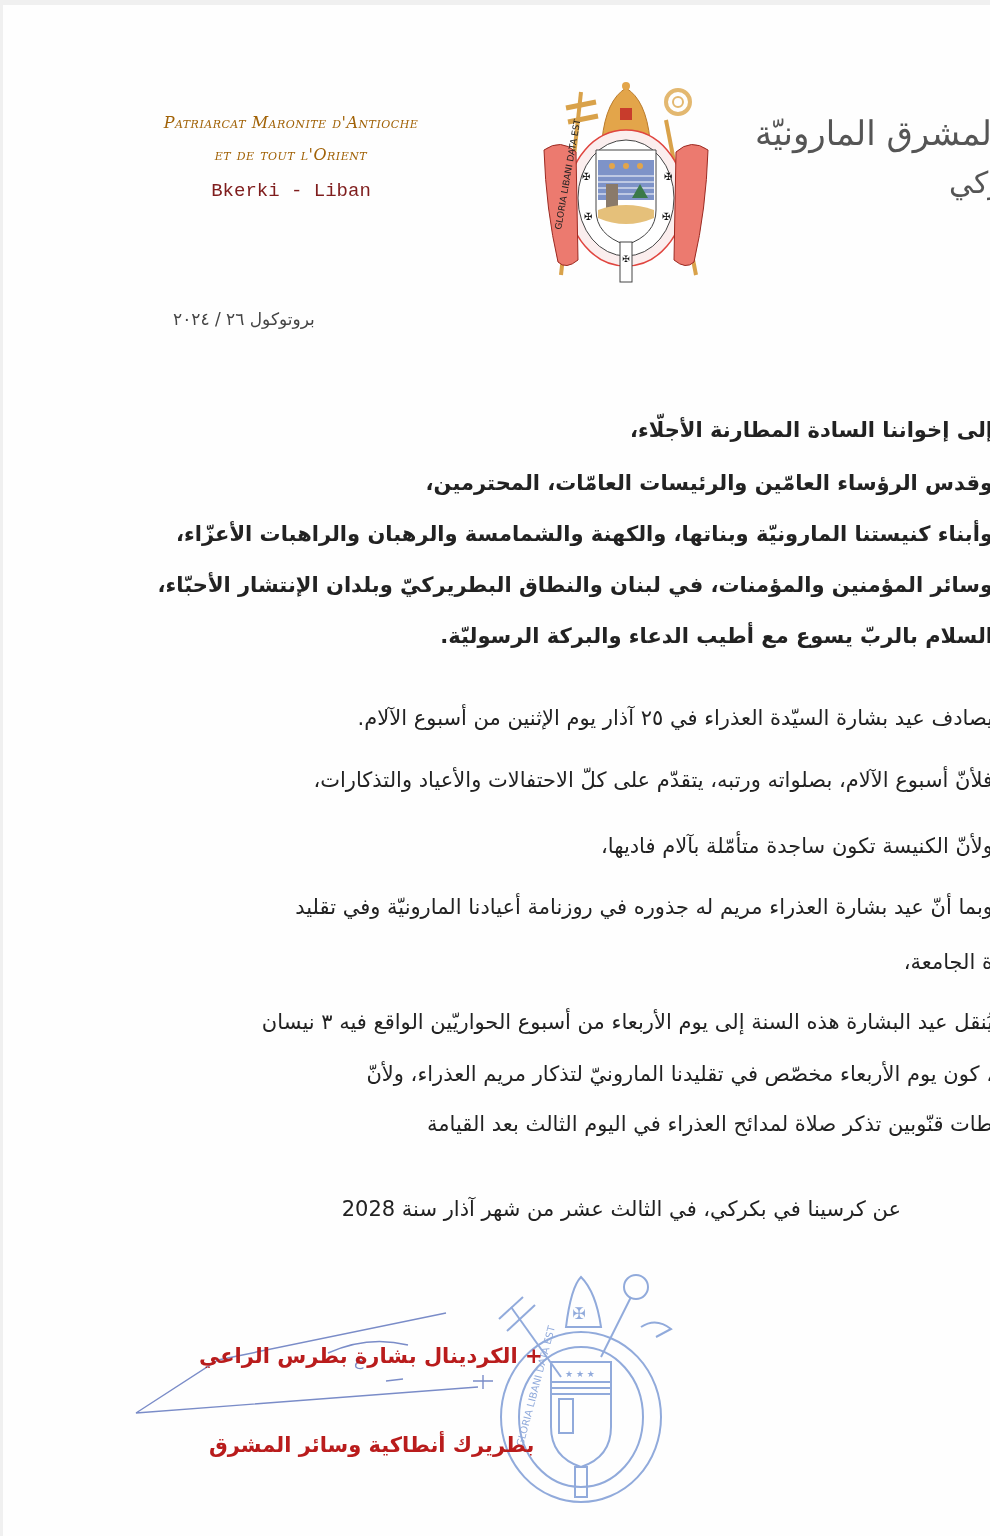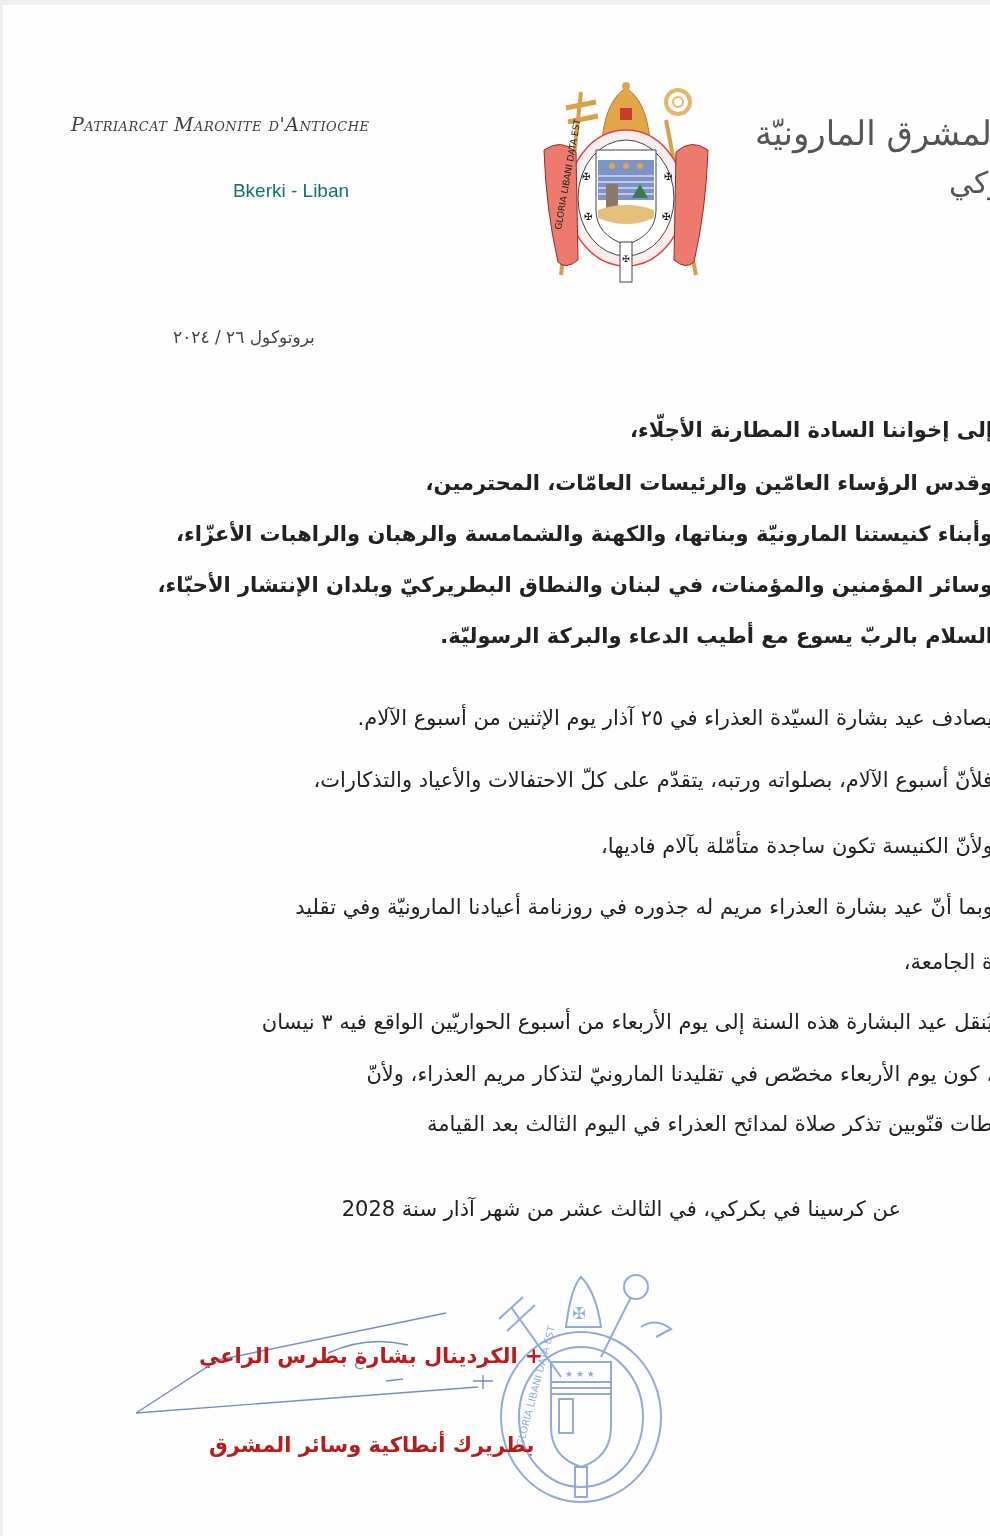--- a/index.html
+++ b/index.html
@@ -8,25 +8,25 @@
       background: #f0f0f0; position: relative;
       font-family: "DejaVu Sans", sans-serif;
     }
     .page {
       position: absolute; left: 3px; top: 5px; width: 990px; height: 1536px;
       background: #fefefe; overflow: hidden;
     }
     .abs { position: absolute; white-space: nowrap; }
     .fr-title {
       font-family: "DejaVu Serif", serif; font-style: italic;
-      color: #404040; font-size: 19px; letter-spacing: 0.5px;
-      font-variant: small-caps; 
+      color: #a16207; font-size: 16px; letter-spacing: 0.5px;
+      font-variant: small-caps; text-align: center;
     }
     .fr-city {
-      font-family: Liberation Sans, sans-serif; color: #0f766e; font-size: 19px;
+      font-family: Liberation Mono, monospace; color: #7f1d1d; font-size: 19px;
     }
     .ar-head {
       font-family: "DejaVu Serif", serif; color: #555; font-size: 34px; direction: rtl;
     }
     .ar-proto {
       font-family: "DejaVu Sans", sans-serif; color: #444; font-size: 17px; direction: rtl;
     }
     .ar-bold {
       font-family: "DejaVu Sans", sans-serif; font-weight: bold; color: #222;
       font-size: 21px; direction: rtl; text-align: right;
@@ -40,20 +40,21 @@
       font-size: 21px; direction: rtl;
     }
     svg { display: block; }
   </style>
 </head>
 <body>
 
 <div class="page">
 
   <div class="abs fr-title" style="left:68px; top:108px; width:440px;">Patriarcat Maronite d'Antioche</div>
+  <div class="abs fr-title" style="left:68px; top:140px; width:440px;">et de tout l'Orient</div>
   <div class="abs fr-city" style="left:68px; top:175px; width:440px; text-align:center;">Bkerki - Liban</div>
 
   <div class="abs" style="left:533px; top:75px;">
     <svg width="180" height="210" viewBox="0 0 180 210">
 
       <line x1="130" y1="40" x2="160" y2="195" stroke="#d9a24a" stroke-width="4"></line>
       <circle cx="142" cy="22" r="12" fill="none" stroke="#e3b870" stroke-width="4"></circle>
       <circle cx="142" cy="22" r="5" fill="none" stroke="#e3b870" stroke-width="2"></circle>
 
       <line x1="45" y1="12" x2="25" y2="195" stroke="#d9a24a" stroke-width="4"></line>
@@ -91,21 +92,21 @@
       <text x="46" y="100" font-size="10" fill="#111">✠</text>
       <text x="128" y="100" font-size="10" fill="#111">✠</text>
       <text x="48" y="140" font-size="10" fill="#111">✠</text>
       <text x="126" y="140" font-size="10" fill="#111">✠</text>
     </svg>
   </div>
 
   <div class="abs ar-head" style="left:752px; top:108px;">…ة وسائر المشرق المارونيّة</div>
   <div class="abs ar-head" style="left:898px; top:160px; font-size:30px;margin-left:48px;">بكركي</div>
 
-  <div class="abs ar-proto" style="left:170px; top:322px;">بروتوكول ٢٦ / ٢٠٢٤</div>
+  <div class="abs ar-proto" style="left:170px; top:304px;">بروتوكول ٢٦ / ٢٠٢٤</div>
 
   <div class="abs ar-bold" style="right:0px; top:413px;">إلى إخواننا السادة المطارنة الأجلّاء،</div>
   <div class="abs ar-bold" style="right:0px; top:466px;">وقدس الرؤساء العامّين والرئيسات العامّات، المحترمين،</div>
   <div class="abs ar-bold" style="right:0px; top:517px;">وأبناء كنيستنا المارونيّة وبناتها، والكهنة والشمامسة والرهبان والراهبات الأعزّاء،</div>
   <div class="abs ar-bold" style="right:0px; top:568px;">وسائر المؤمنين والمؤمنات، في لبنان والنطاق البطريركيّ وبلدان الإنتشار الأحبّاء،</div>
   <div class="abs ar-bold" style="right:0px; top:619px;">السلام بالربّ يسوع مع أطيب الدعاء والبركة الرسوليّة.</div>
 
   <div class="abs ar-body" style="right:0px; top:701px;">يصادف عيد بشارة السيّدة العذراء في ٢٥ آذار يوم الإثنين من أسبوع الآلام.</div>
   <div class="abs ar-body" style="right:0px; top:763px;">فلأنّ أسبوع الآلام، بصلواته ورتبه، يتقدّم على كلّ الاحتفالات والأعياد والتذكارات،</div>
   <div class="abs ar-body" style="right:0px; top:829px;">ولأنّ الكنيسة تكون ساجدة متأمّلة بآلام فاديها،</div>

